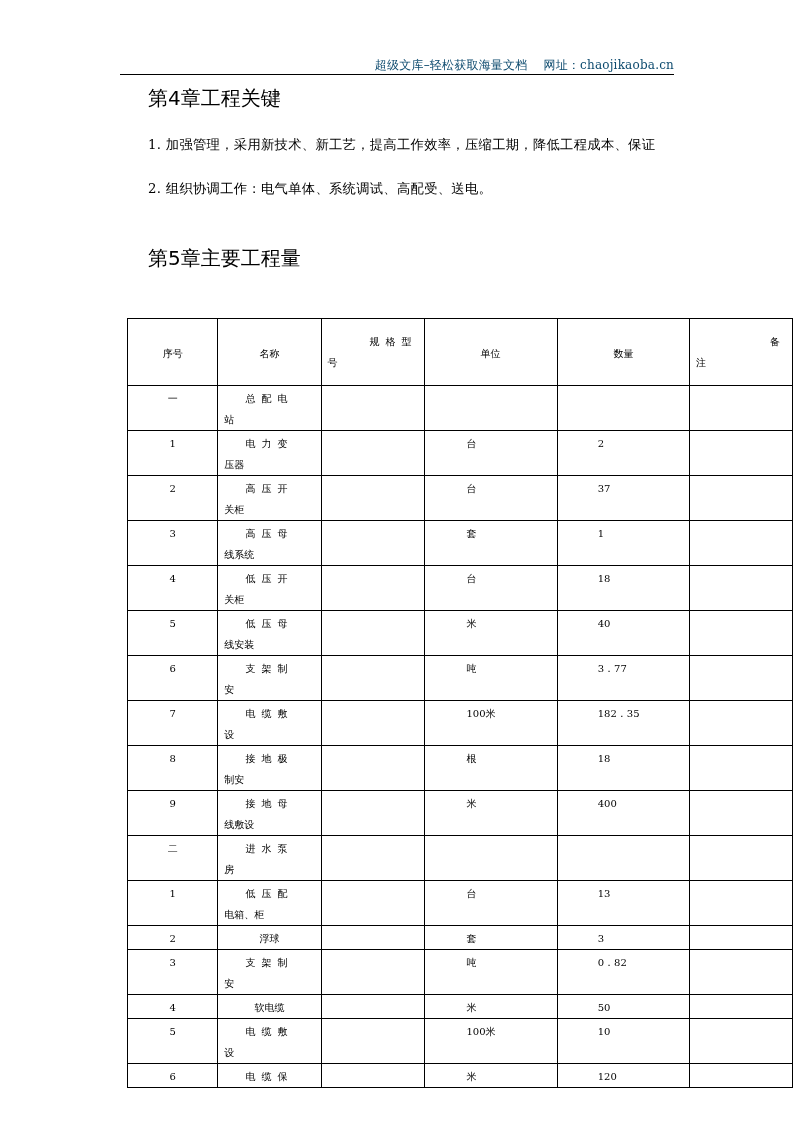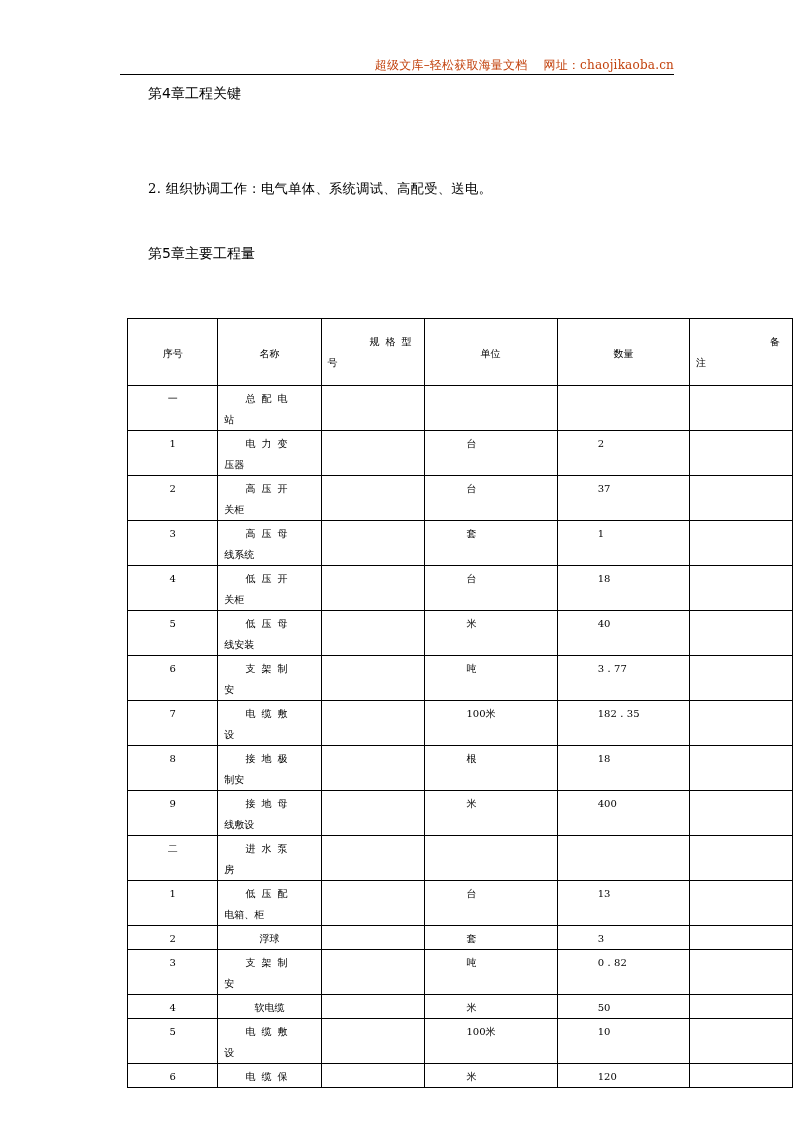--- a/index.html
+++ b/index.html
@@ -1,23 +1,23 @@
 <!DOCTYPE html>
 <html><head>
 <meta charset="utf-8">
 <style>
   html, body { margin: 0; padding: 0; background: #ffffff; }
   body { width: 793px; height: 1122px; position: relative; overflow: hidden;
          font-family: "DejaVu Serif", "Liberation Serif", serif; color: #000; }
   .header { position: absolute; left: 120px; top: 57px; width: 554px; text-align: right;
-            font-size: 12px; color: #c2410c; letter-spacing: 0.2px; }
+            font-size: 12px; color: #0c4a6e; letter-spacing: 0.2px; }
   .header .site { margin-left: 16px; }
   .header-rule { position: absolute; left: 120px; top: 74px; width: 554px; height: 0;
                  border-top: 1px solid #000; }
-  .h-chapter { position: absolute; left: 148px; font-size: 14px; font-weight: normal;
+  .h-chapter { position: absolute; left: 148px; font-size: 20px; font-weight: normal;
                font-family: "DejaVu Sans", "Liberation Sans", sans-serif; margin: 0; }
   .para { position: absolute; left: 120px; width: 556px; font-size: 13.3px; line-height: 22px;
           margin: 0; letter-spacing: 0.3px; }
   .para .indent { padding-left: 28px; }
   table.qty { position: absolute; left: 127px; top: 318px; border-collapse: collapse;
               font-size: 10px; }
   table.qty td { border: 1px solid #000; width: 99px; padding: 0; vertical-align: top;
                  line-height: 21px; }
   .c-center { text-align: center; padding-top: 2px !important; }
   .name-cell { padding: 2px 6px 0 6px !important; }
@@ -32,20 +32,21 @@
 <body>
 
 <div class="header">
   <span>超级文库–轻松获取海量文档</span><span class="site">网址：chaojikaoba.cn</span>
 </div>
 <div class="header-rule"></div>
 
 <h2 class="h-chapter" style="top:85px;">第4章工程关键</h2>
 
 <div class="para" style="top:134px;">
+  <div class="indent">1. 加强管理，采用新技术、新工艺，提高工作效率，压缩工期，降低工程成本、保证</div>
 </div>
 <div class="para" style="top:178px;">
   <div class="indent">2. 组织协调工作：电气单体、系统调试、高配受、送电。</div>
 </div>
 
 <h2 class="h-chapter" style="top:245px;">第5章主要工程量</h2>
 
 <table class="qty">
   <tbody>
       <tr style="height:42px;">

